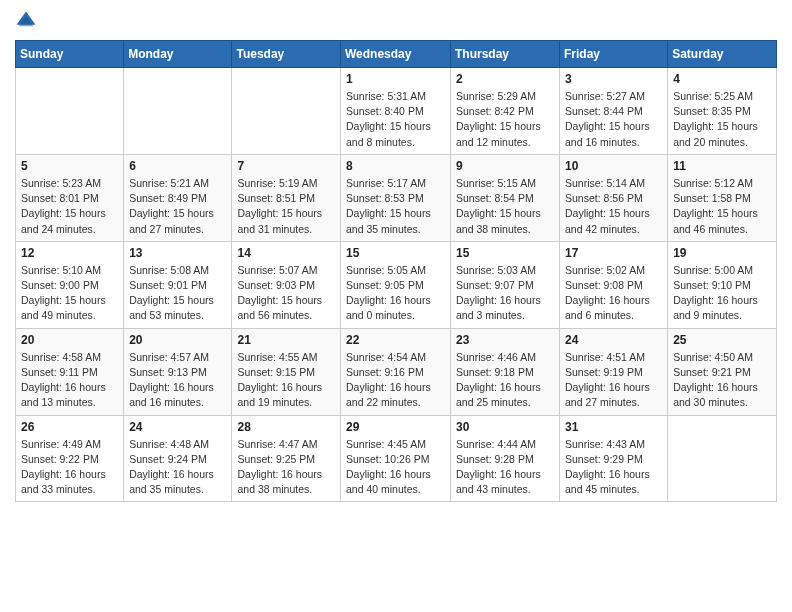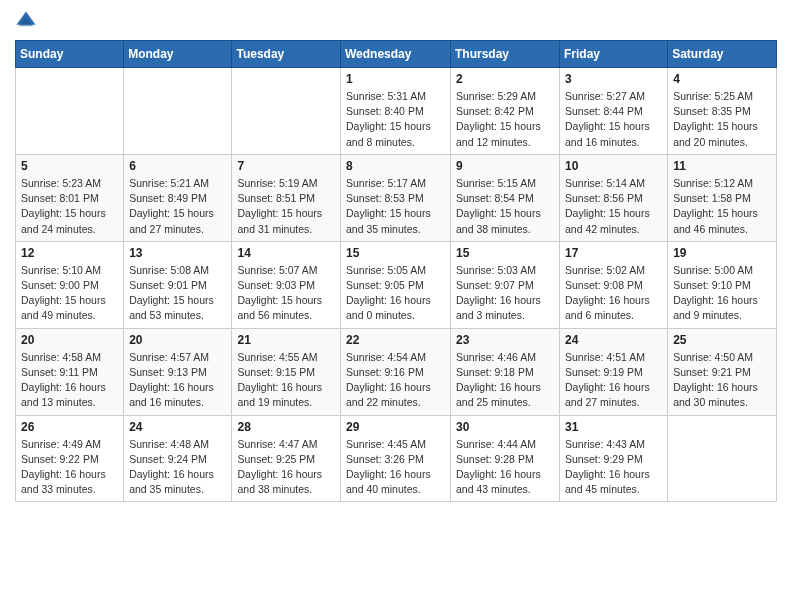--- a/index.html
+++ b/index.html
@@ -378,21 +378,21 @@
             <div>Sunrise: 4:47 AM</div>
             <div>Sunset: 9:25 PM</div>
             <div>Daylight: 16 hours</div>
             <div>and 38 minutes.</div>
           </div>
         </td>
         <td>
           <div class="day-number">29</div>
           <div class="day-info">
             <div>Sunrise: 4:45 AM</div>
-            <div>Sunset: 3:26 PM</div>
+            <div>Sunset: 10:26 PM</div>
             <div>Daylight: 16 hours</div>
             <div>and 40 minutes.</div>
           </div>
         </td>
         <td>
           <div class="day-number">30</div>
           <div class="day-info">
             <div>Sunrise: 4:44 AM</div>
             <div>Sunset: 9:28 PM</div>
             <div>Daylight: 16 hours</div>

